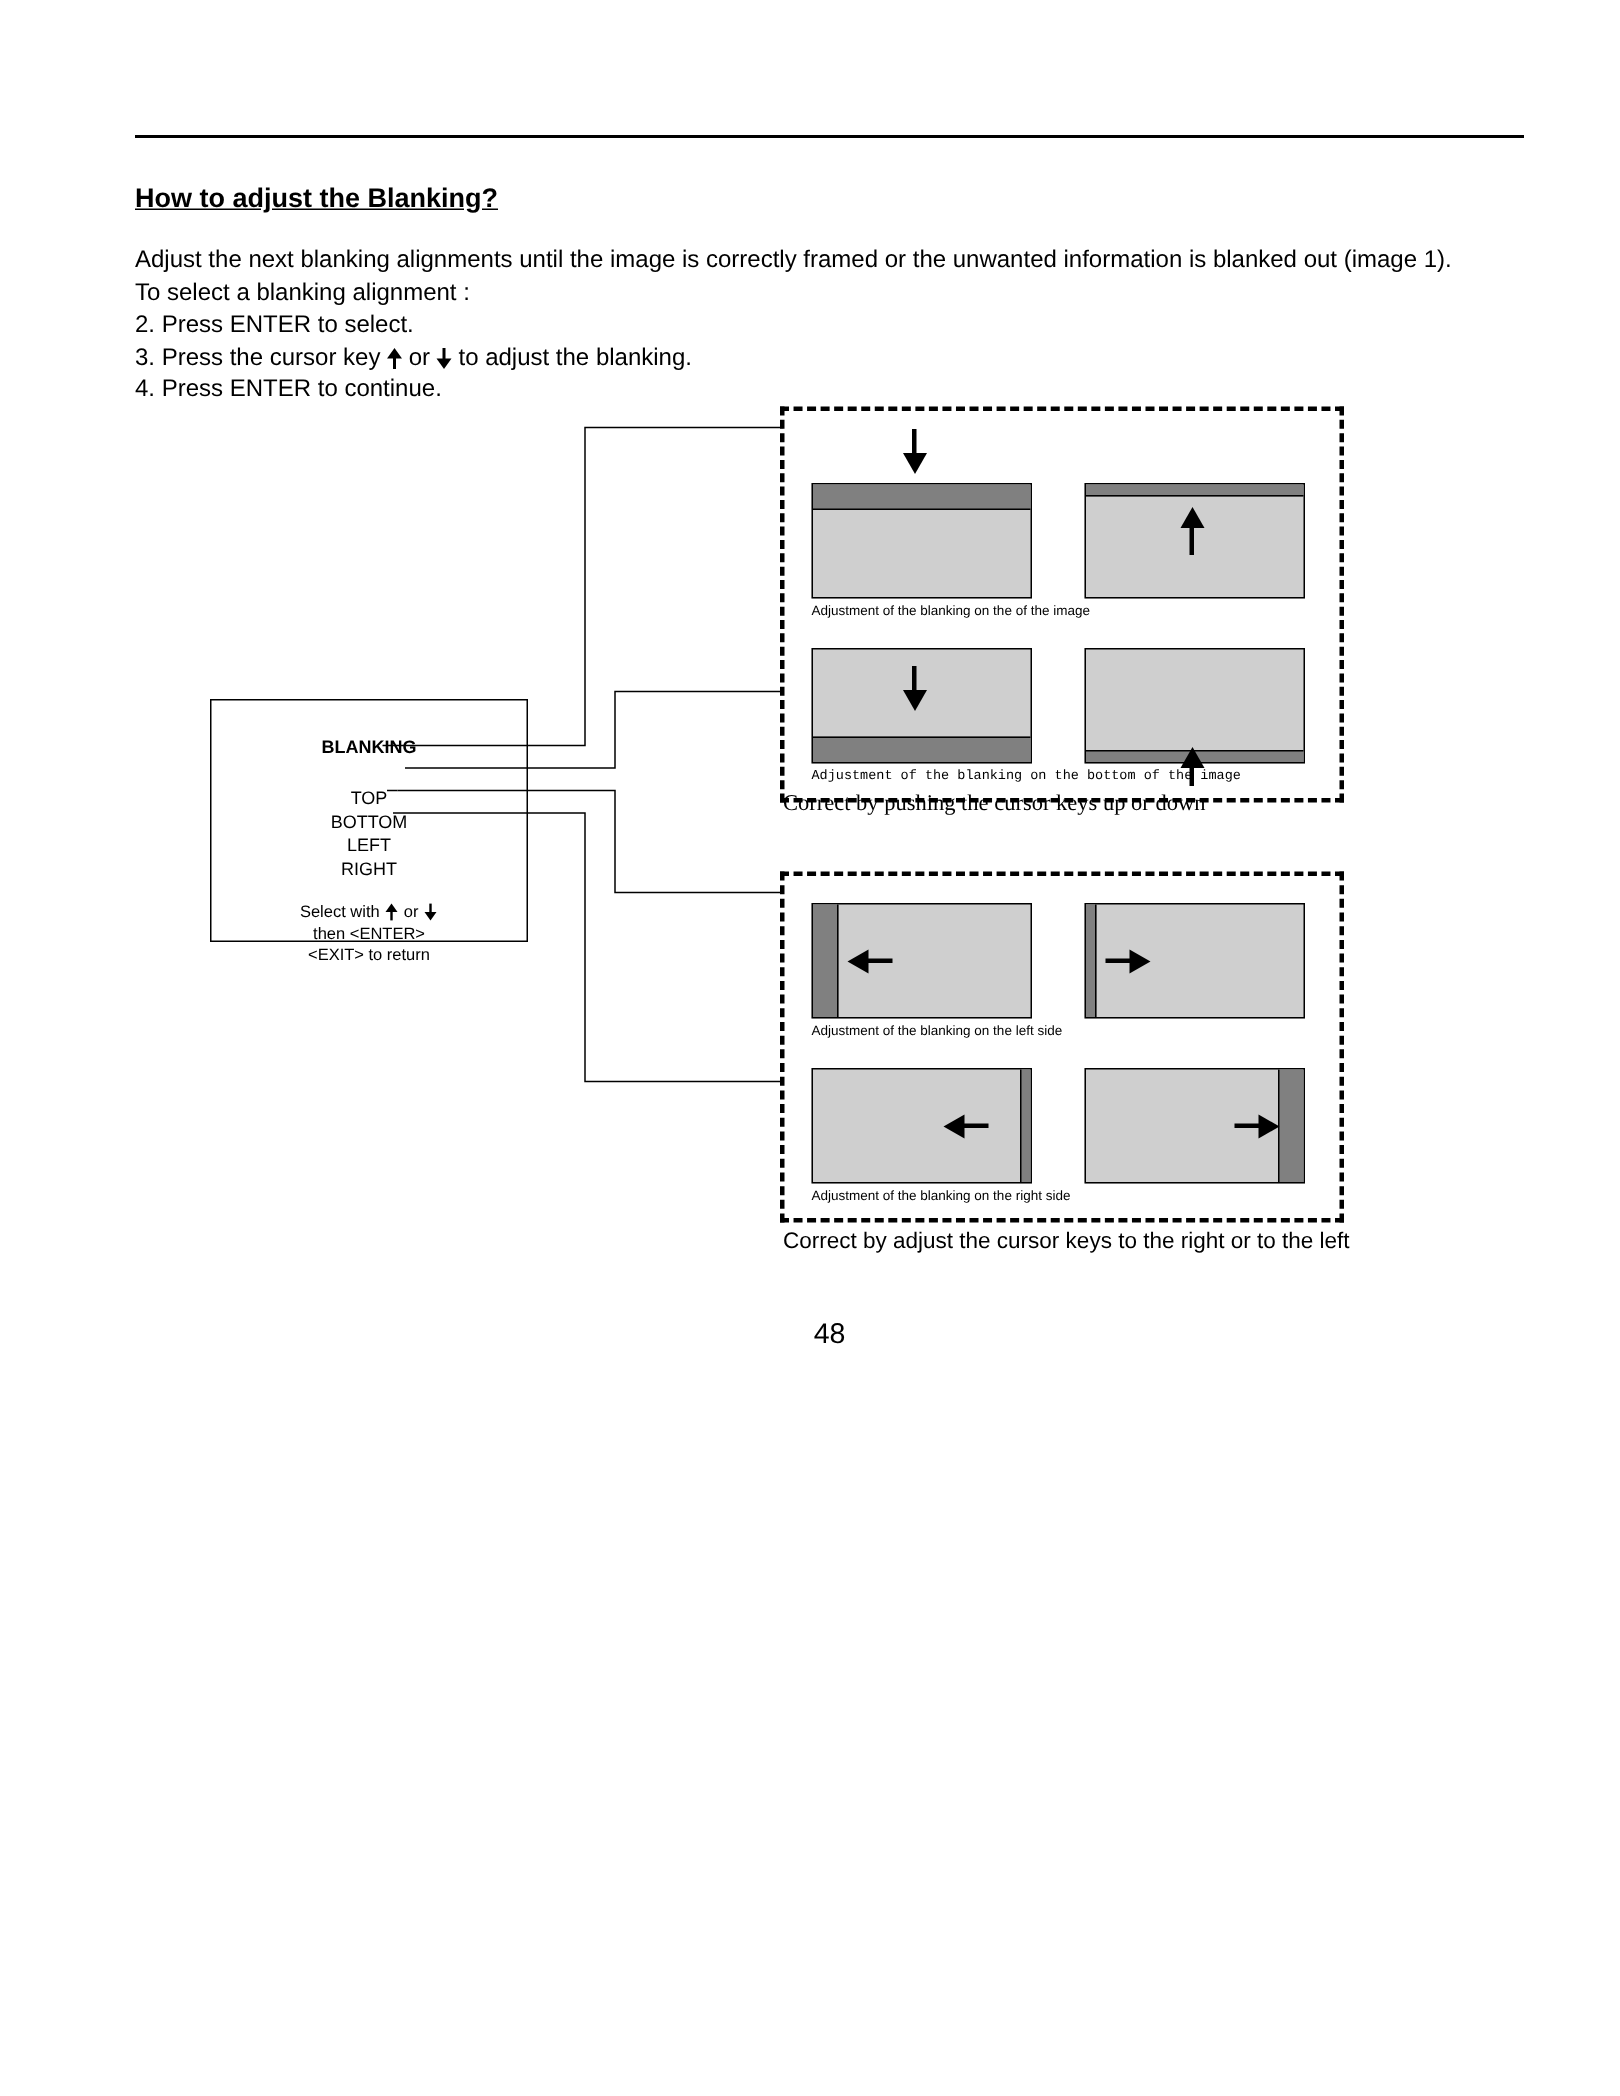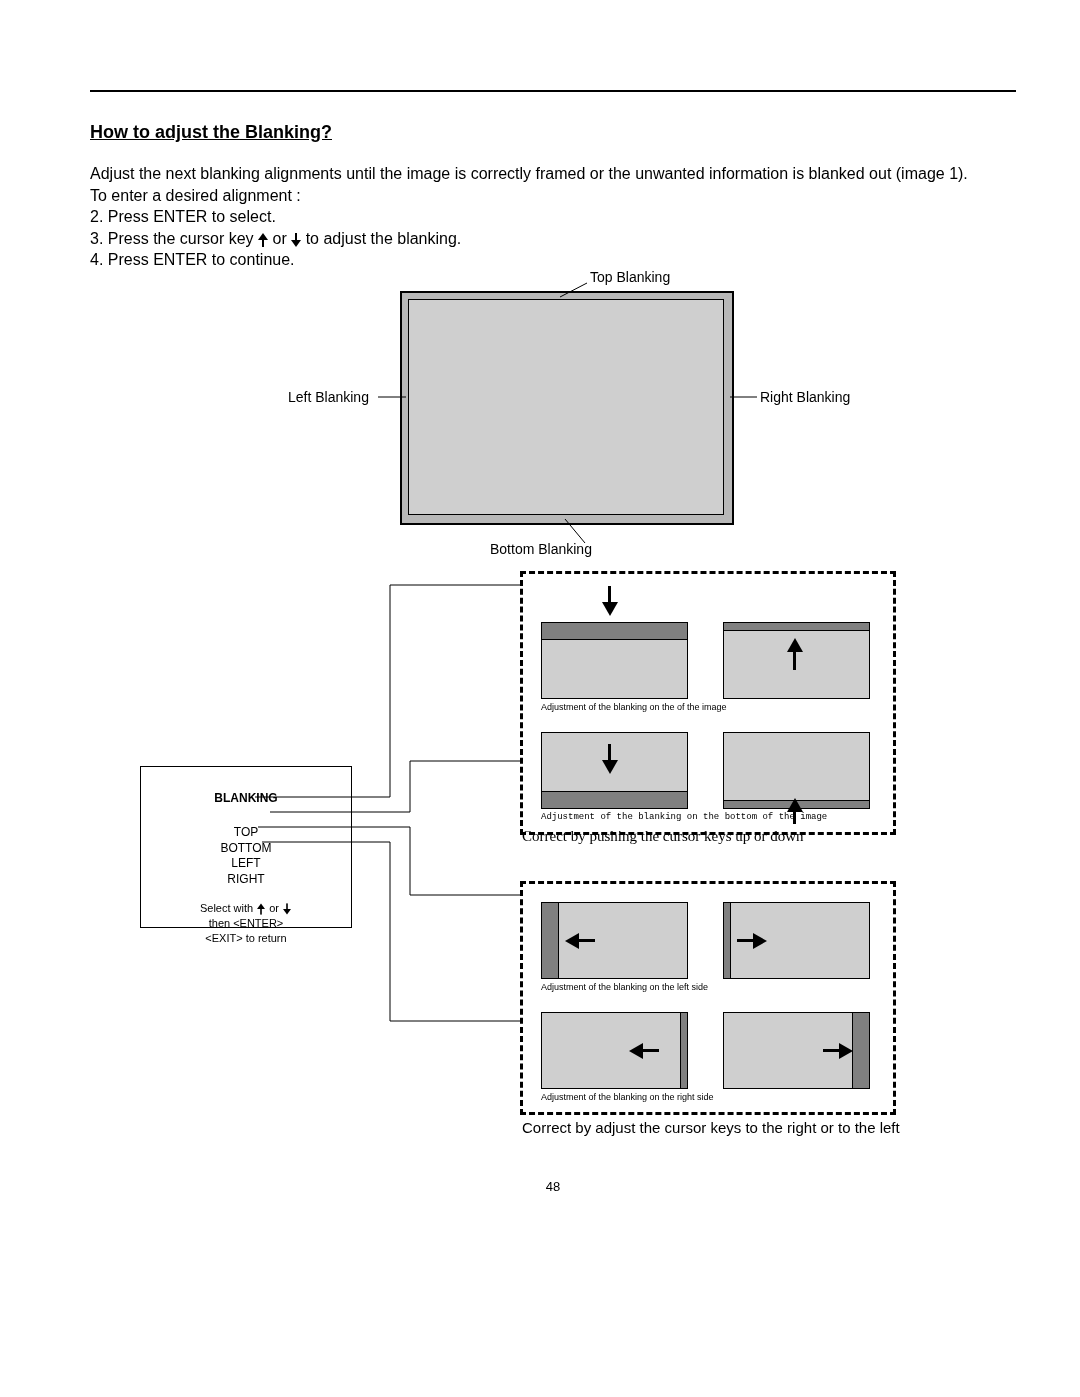--- a/index.html
+++ b/index.html
@@ -133,59 +133,45 @@
   }
   .arrw.down { border-left:8px solid transparent; border-right:8px solid transparent; border-top:14px solid #000;}
   .arrw.up   { border-left:8px solid transparent; border-right:8px solid transparent; border-bottom:14px solid #000;}
   .arrw.left { border-top:8px solid transparent; border-bottom:8px solid transparent; border-right:14px solid #000;}
   .arrw.right{ border-top:8px solid transparent; border-bottom:8px solid transparent; border-left:14px solid #000;}
   .arrw-stem-v{position:absolute;width:3px;background:#000;}
   .arrw-stem-h{position:absolute;height:3px;background:#000;}
 
   .tiny-caption { position:absolute; font-size:9px; }
 
-  .page-num { text-align:center; font-size:13px; margin-top:8px;}
+  .page-num { text-align:center; font-size:19px; margin-top:8px;}
   svg.connectors{position:absolute;left:0;top:0;pointer-events:none;}
 </style>
 </head>
 <body>
 
 <div class="page">
   <div class="rule"></div>
 
   <div class="heading">How to adjust the Blanking?</div>
 
   <div class="bodytext">
     <p>Adjust the next blanking alignments until the image is correctly framed or the unwanted information is blanked out (image 1).</p>
-    <p>To enter a desired alignment :</p>
+    <p>To select a blanking alignment :</p>
     <p>2. Press ENTER to select.</p>
     <p>
       <span>3. Press the cursor key </span>
       <span class="arrow-up-sm"></span>
       <span> or </span>
       <span class="arrow-down-sm"></span>
       <span> to adjust the blanking.</span>
     </p>
     <p>4. Press ENTER to continue.</p>
   </div>
 
-  <div class="diagram1">
-    <div class="screen-outer"></div>
-    <div class="screen-inner"></div>
-    <div class="label lbl-top">Top Blanking</div>
-    <div class="label lbl-left">Left Blanking</div>
-    <div class="label lbl-right">Right Blanking</div>
-    <div class="label lbl-bottom">Bottom Blanking</div>
-    <svg class="connectors" width="900" height="300">
-      <line x1="497" y1="12" x2="470" y2="26" stroke="#000" stroke-width="1"></line>
-      <line x1="288" y1="126" x2="316" y2="126" stroke="#000" stroke-width="1"></line>
-      <line x1="667" y1="126" x2="640" y2="126" stroke="#000" stroke-width="1"></line>
-      <line x1="495" y1="272" x2="475" y2="248" stroke="#000" stroke-width="1"></line>
-    </svg>
-  </div>
 
   <div class="lower-area">
 
     <div class="menu-box">
       <div class="m-title">BLANKING</div>
       <div class="m-items">
         <div>TOP</div>
         <div>BOTTOM</div>
         <div>LEFT</div>
         <div>RIGHT</div>

